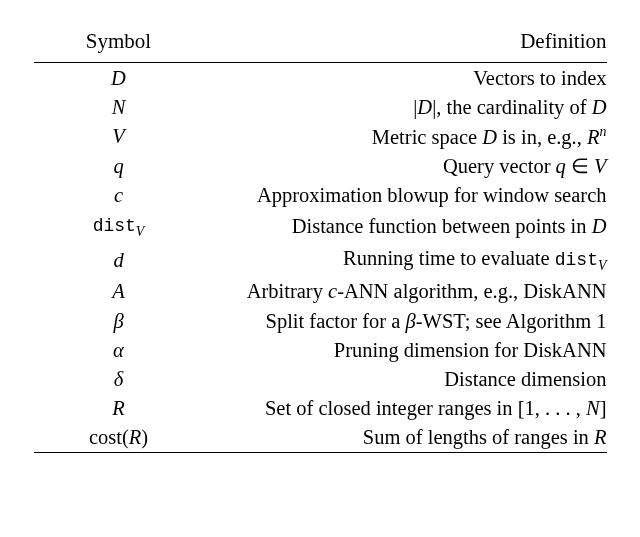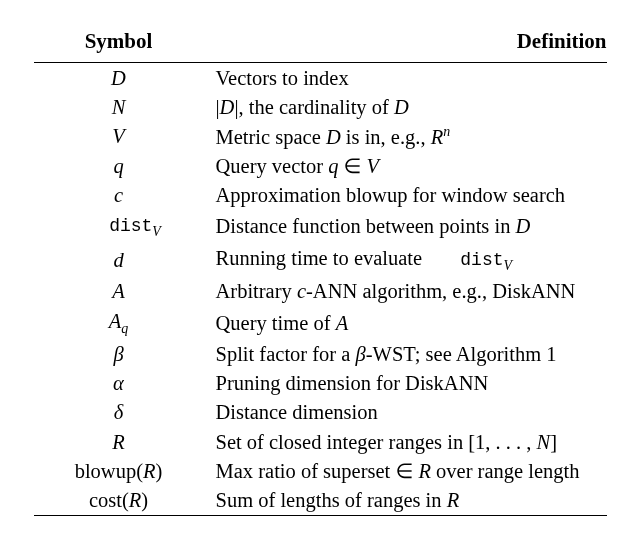--- a/index.html
+++ b/index.html
@@ -32,47 +32,46 @@
   }
   table.notation tr.rule-bot td {
     border-bottom: 1.6px solid #000;
   }
   th.col-symbol, td.col-symbol {
     width: 170px;
     text-align: center;
     vertical-align: middle;
   }
   th.col-def, td.col-def {
-    text-align: left;
+    text-align: right;
     vertical-align: middle;
     padding-left: 12px;
   }
   thead th {
-    font-weight: bold;
+    font-weight: normal;
     font-size: 21px;
     padding: 7px 0 8px 0;
   }
   thead th.col-def {
     text-align: right;
     padding-left: 12px;
   }
   tbody td {
     font-size: 20.5px;
     padding: 2.5px 0;
     line-height: 1.18;
   }
   .sym {
     font-family: "Liberation Serif", serif;
     font-style: italic;
   }
   .mono {
     font-family: "Liberation Mono", monospace;
     font-style: normal;
     font-size: 18px;
-    margin-left: 33px;
   }
   .upright {
     font-style: normal;
   }
   sub, sup {
     font-size: 0.68em;
   }
 </style>
 </head>
 <body>
@@ -122,24 +121,20 @@
       <tr>
         <td class="col-symbol"><span class="sym">d</span></td>
         <td class="col-def">Running time to evaluate <span class="mono">dist</span><sub class="sym">V</sub></td>
       </tr>
 
       <tr>
         <td class="col-symbol"><span class="sym">A</span></td>
         <td class="col-def">Arbitrary <span class="sym">c</span>-ANN algorithm, e.g., DiskANN</td>
       </tr>
 
-      <tr>
-        <td class="col-symbol"><span class="sym">A</span><sub class="sym">q</sub></td>
-        <td class="col-def">Query time of <span class="sym">A</span></td>
-      </tr>
 
       <tr>
         <td class="col-symbol"><span class="sym">β</span></td>
         <td class="col-def">Split factor for a <span class="sym">β</span>-WST; see Algorithm 1</td>
       </tr>
 
       <tr>
         <td class="col-symbol"><span class="sym">α</span></td>
         <td class="col-def">Pruning dimension for DiskANN</td>
       </tr>
@@ -147,24 +142,20 @@
       <tr>
         <td class="col-symbol"><span class="sym">δ</span></td>
         <td class="col-def">Distance dimension</td>
       </tr>
 
       <tr>
         <td class="col-symbol"><span class="sym">R</span></td>
         <td class="col-def">Set of closed integer ranges in [1<span class="upright">,</span> . . . <span class="upright">,</span> <span class="sym">N</span>]</td>
       </tr>
 
-      <tr>
-        <td class="col-symbol"><span class="upright">blowup(</span><span class="sym">R</span><span class="upright">)</span></td>
-        <td class="col-def">Max ratio of superset ∈ <span class="sym">R</span> over range length</td>
-      </tr>
 
       <tr class="rule-bot">
         <td class="col-symbol"><span class="upright">cost(</span><span class="sym">R</span><span class="upright">)</span></td>
         <td class="col-def">Sum of lengths of ranges in <span class="sym">R</span></td>
       </tr>
 
     </tbody>
   </table>
 
 </div>

